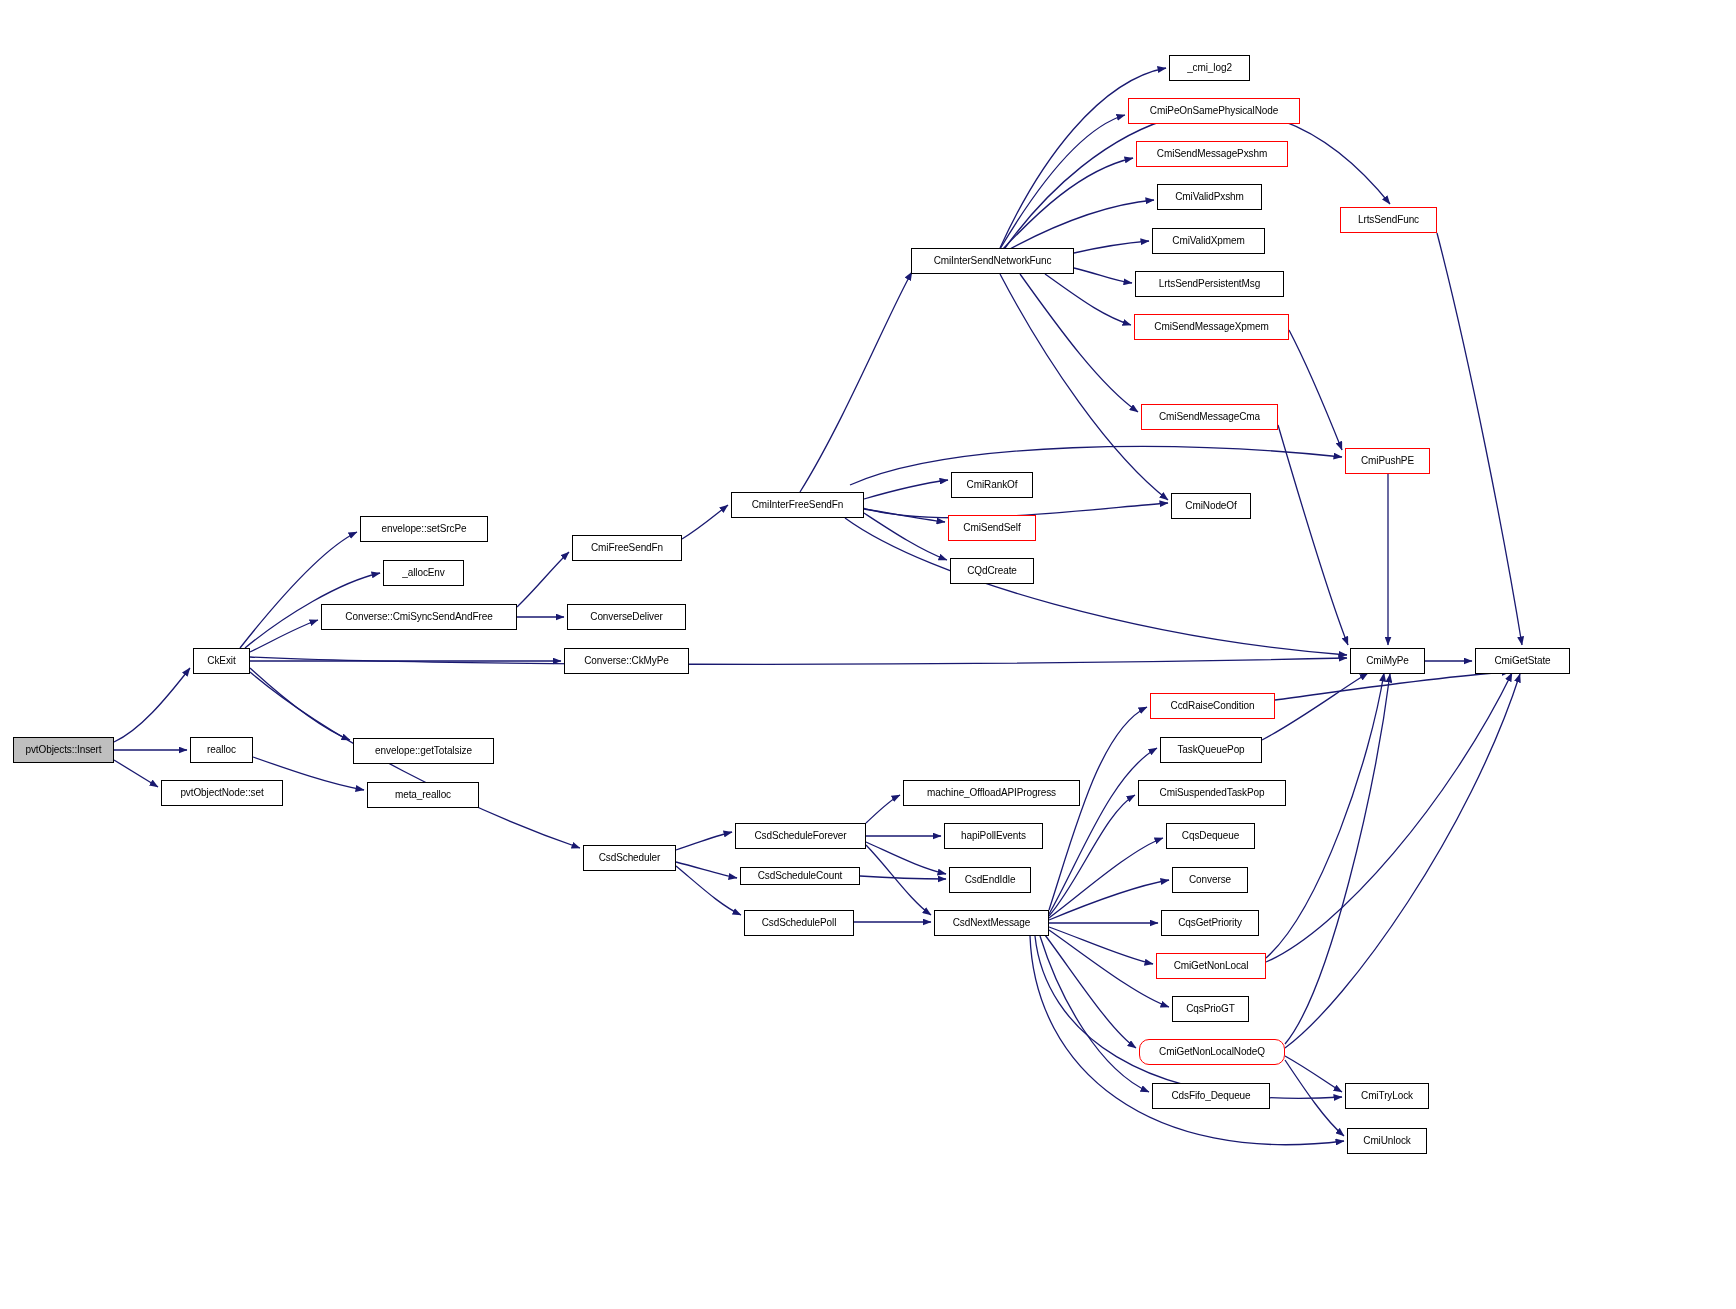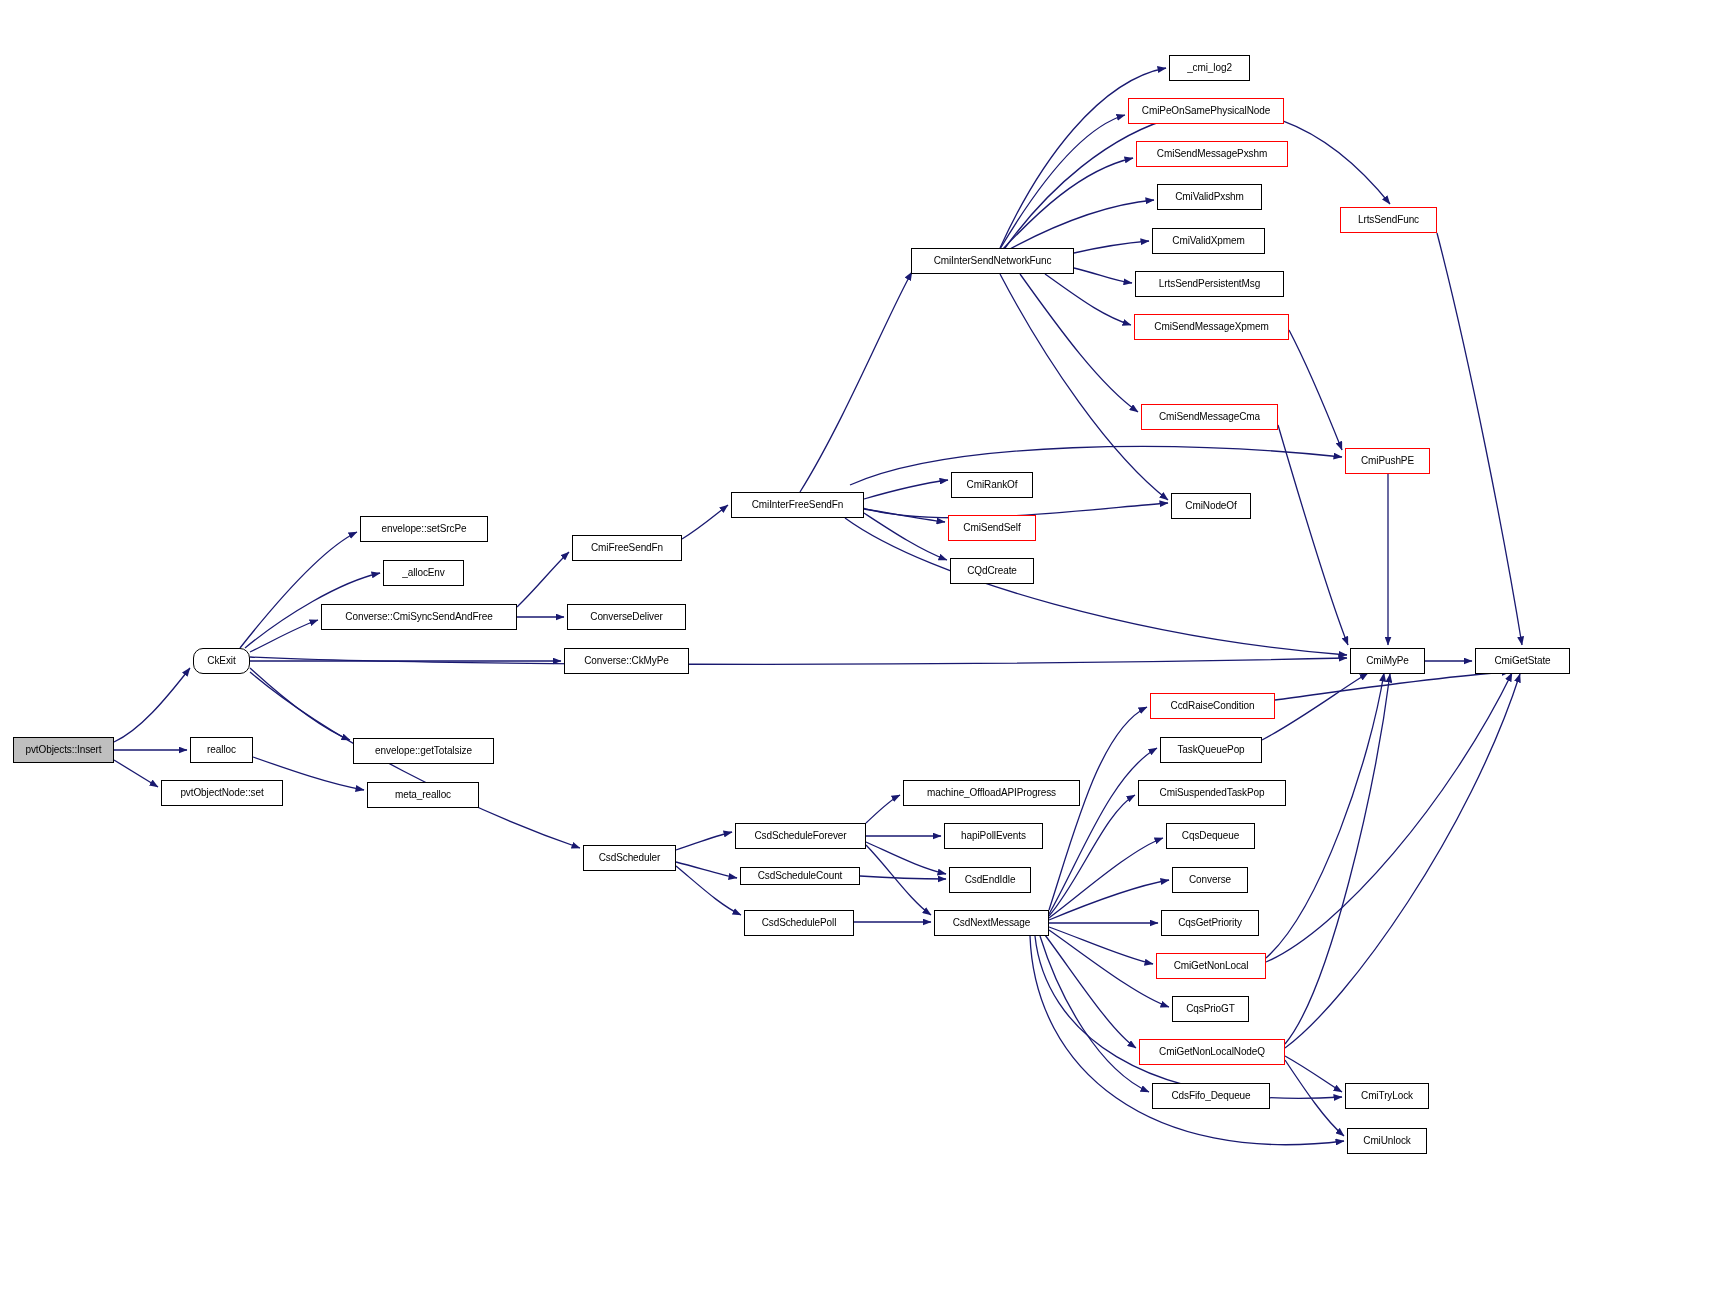--- a/index.html
+++ b/index.html
@@ -121,32 +121,32 @@
         <path d="M 1285,1048 C 1350,1000 1470,830 1520,674" fill="none" stroke="#191970" stroke-width="1.3" marker-end="url(#arrow)"></path>
         <path d="M 1285,1056 C 1310,1070 1330,1085 1342,1092" fill="none" stroke="#191970" stroke-width="1.3" marker-end="url(#arrow)"></path>
         <path d="M 1285,1060 C 1305,1090 1325,1120 1344,1136" fill="none" stroke="#191970" stroke-width="1.3" marker-end="url(#arrow)"></path>
       </g>
   </svg>
   <div id="nodes">
       <div class="node root" style="left: 13px; top: 737px; width: 101px; height: 26px;">pvtObjects::Insert</div>
       <div class="node" style="left: 190px; top: 737px; width: 63px; height: 26px;">realloc</div>
       <div class="node" style="left: 161px; top: 780px; width: 122px; height: 26px;">pvtObjectNode::set</div>
       <div class="node" style="left: 367px; top: 782px; width: 112px; height: 26px;">meta_realloc</div>
-      <div class="node" style="left: 193px; top: 648px; width: 57px; height: 26px; border-radius: 10px;">CkExit</div>
+      <div class="node" style="left: 193px; top: 648px; width: 57px; height: 26px;">CkExit</div>
       <div class="node" style="left: 360px; top: 516px; width: 128px; height: 26px;">envelope::setSrcPe</div>
       <div class="node" style="left: 383px; top: 560px; width: 81px; height: 26px;">_allocEnv</div>
       <div class="node" style="left: 321px; top: 604px; width: 196px; height: 26px;">Converse::CmiSyncSendAndFree</div>
       <div class="node" style="left: 564px; top: 648px; width: 125px; height: 26px;">Converse::CkMyPe</div>
       <div class="node" style="left: 353px; top: 738px; width: 141px; height: 26px;">envelope::getTotalsize</div>
       <div class="node" style="left: 567px; top: 604px; width: 119px; height: 26px;">ConverseDeliver</div>
       <div class="node" style="left: 572px; top: 535px; width: 110px; height: 26px;">CmiFreeSendFn</div>
       <div class="node" style="left: 731px; top: 492px; width: 133px; height: 26px;">CmiInterFreeSendFn</div>
       <div class="node" style="left: 911px; top: 248px; width: 163px; height: 26px;">CmiInterSendNetworkFunc</div>
       <div class="node" style="left: 1169px; top: 55px; width: 81px; height: 26px;">_cmi_log2</div>
-      <div class="node red" style="left: 1128px; top: 98px; width: 156px; height: 26px;">CmiPeOnSamePhysicalNode</div>
+      <div class="node red" style="left: 1128px; top: 98px; width: 172px; height: 26px;">CmiPeOnSamePhysicalNode</div>
       <div class="node red" style="left: 1136px; top: 141px; width: 152px; height: 26px;">CmiSendMessagePxshm</div>
       <div class="node" style="left: 1157px; top: 184px; width: 105px; height: 26px;">CmiValidPxshm</div>
       <div class="node" style="left: 1152px; top: 228px; width: 113px; height: 26px;">CmiValidXpmem</div>
       <div class="node" style="left: 1135px; top: 271px; width: 149px; height: 26px;">LrtsSendPersistentMsg</div>
       <div class="node red" style="left: 1134px; top: 314px; width: 155px; height: 26px;">CmiSendMessageXpmem</div>
       <div class="node red" style="left: 1141px; top: 404px; width: 137px; height: 26px;">CmiSendMessageCma</div>
       <div class="node" style="left: 1171px; top: 493px; width: 80px; height: 26px;">CmiNodeOf</div>
       <div class="node" style="left: 951px; top: 472px; width: 82px; height: 26px;">CmiRankOf</div>
       <div class="node red" style="left: 948px; top: 515px; width: 88px; height: 26px;">CmiSendSelf</div>
       <div class="node" style="left: 950px; top: 558px; width: 84px; height: 26px;">CQdCreate</div>
@@ -163,18 +163,18 @@
       <div class="node" style="left: 949px; top: 867px; width: 82px; height: 26px;">CsdEndIdle</div>
       <div class="node" style="left: 934px; top: 910px; width: 115px; height: 26px;">CsdNextMessage</div>
       <div class="node red" style="left: 1150px; top: 693px; width: 125px; height: 26px;">CcdRaiseCondition</div>
       <div class="node" style="left: 1160px; top: 737px; width: 102px; height: 26px;">TaskQueuePop</div>
       <div class="node" style="left: 1138px; top: 780px; width: 148px; height: 26px;">CmiSuspendedTaskPop</div>
       <div class="node" style="left: 1166px; top: 823px; width: 89px; height: 26px;">CqsDequeue</div>
       <div class="node" style="left: 1172px; top: 867px; width: 76px; height: 26px;">Converse</div>
       <div class="node" style="left: 1161px; top: 910px; width: 98px; height: 26px;">CqsGetPriority</div>
       <div class="node red" style="left: 1156px; top: 953px; width: 110px; height: 26px;">CmiGetNonLocal</div>
       <div class="node" style="left: 1172px; top: 996px; width: 77px; height: 26px;">CqsPrioGT</div>
-      <div class="node red" style="left: 1139px; top: 1039px; width: 146px; height: 26px;">CmiGetNonLocalNodeQ</div>
+      <div class="node red" style="left: 1139px; top: 1039px; width: 146px; height: 26px; border-radius: 10px;">CmiGetNonLocalNodeQ</div>
       <div class="node" style="left: 1152px; top: 1083px; width: 118px; height: 26px;">CdsFifo_Dequeue</div>
       <div class="node" style="left: 1345px; top: 1083px; width: 84px; height: 26px; text-align: center;">CmiTryLock</div>
       <div class="node" style="left: 1347px; top: 1128px; width: 80px; height: 26px;">CmiUnlock</div>
     </div>
 </div>
 
 </body></html>

